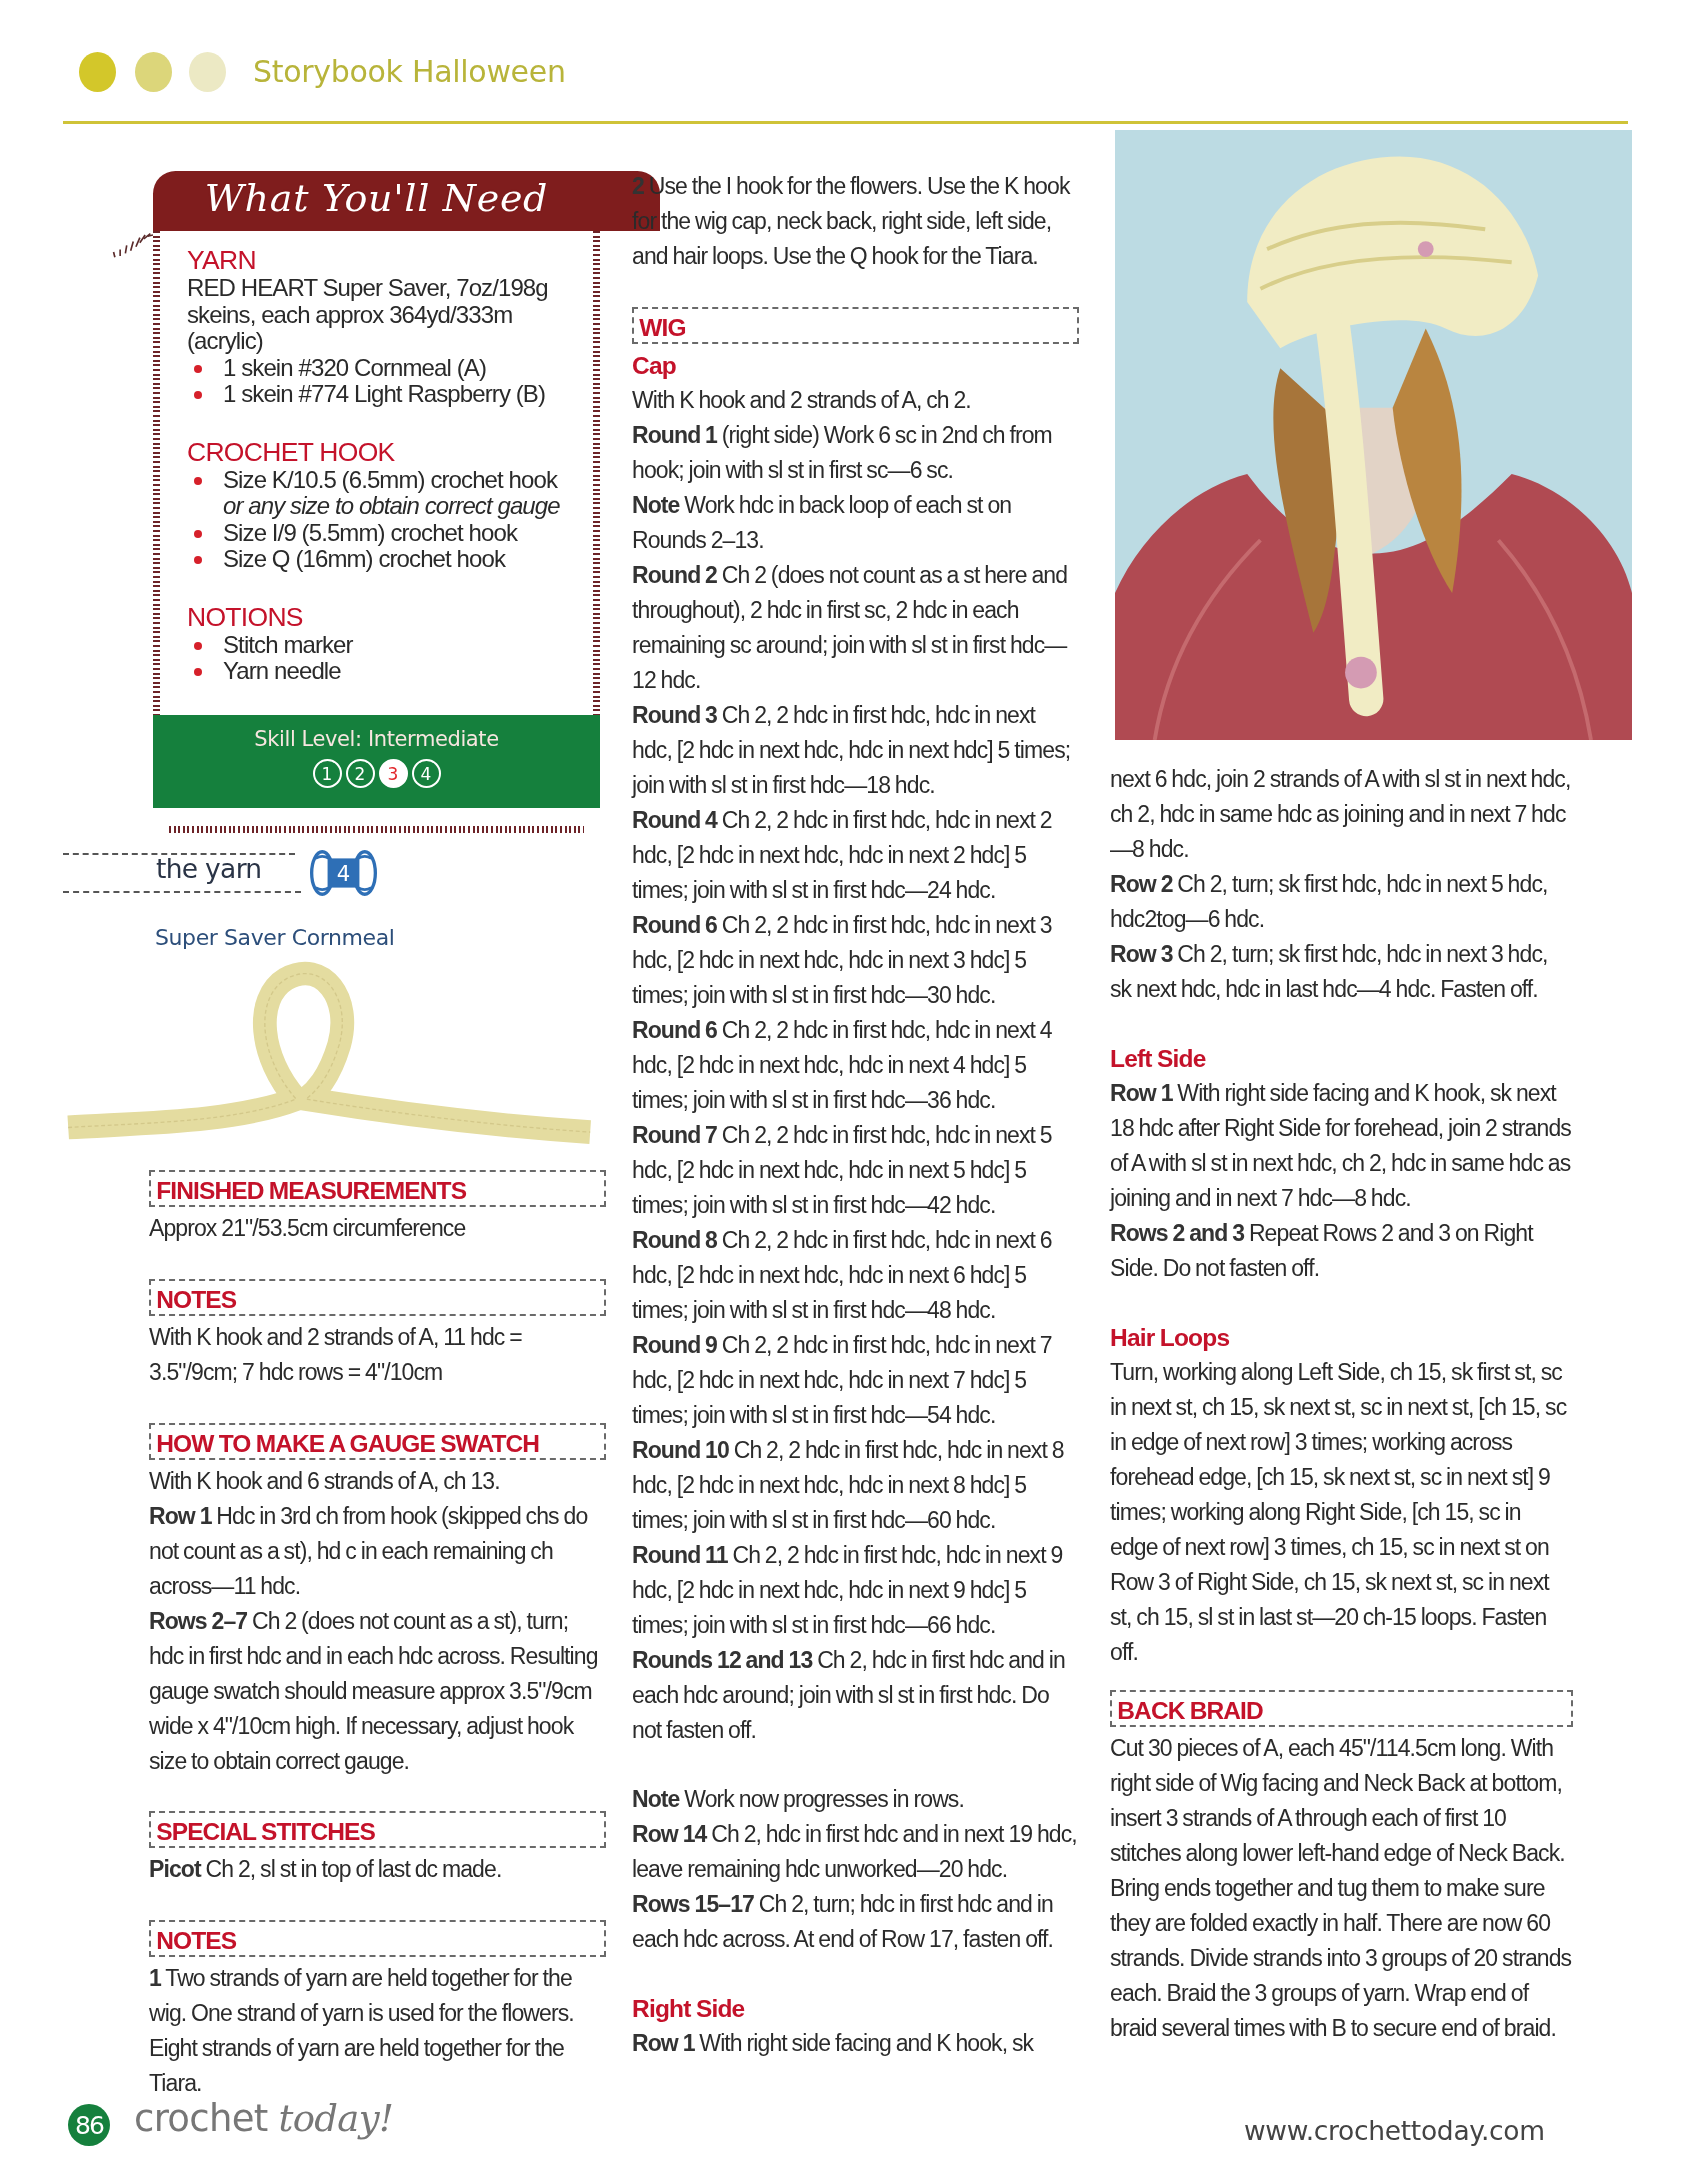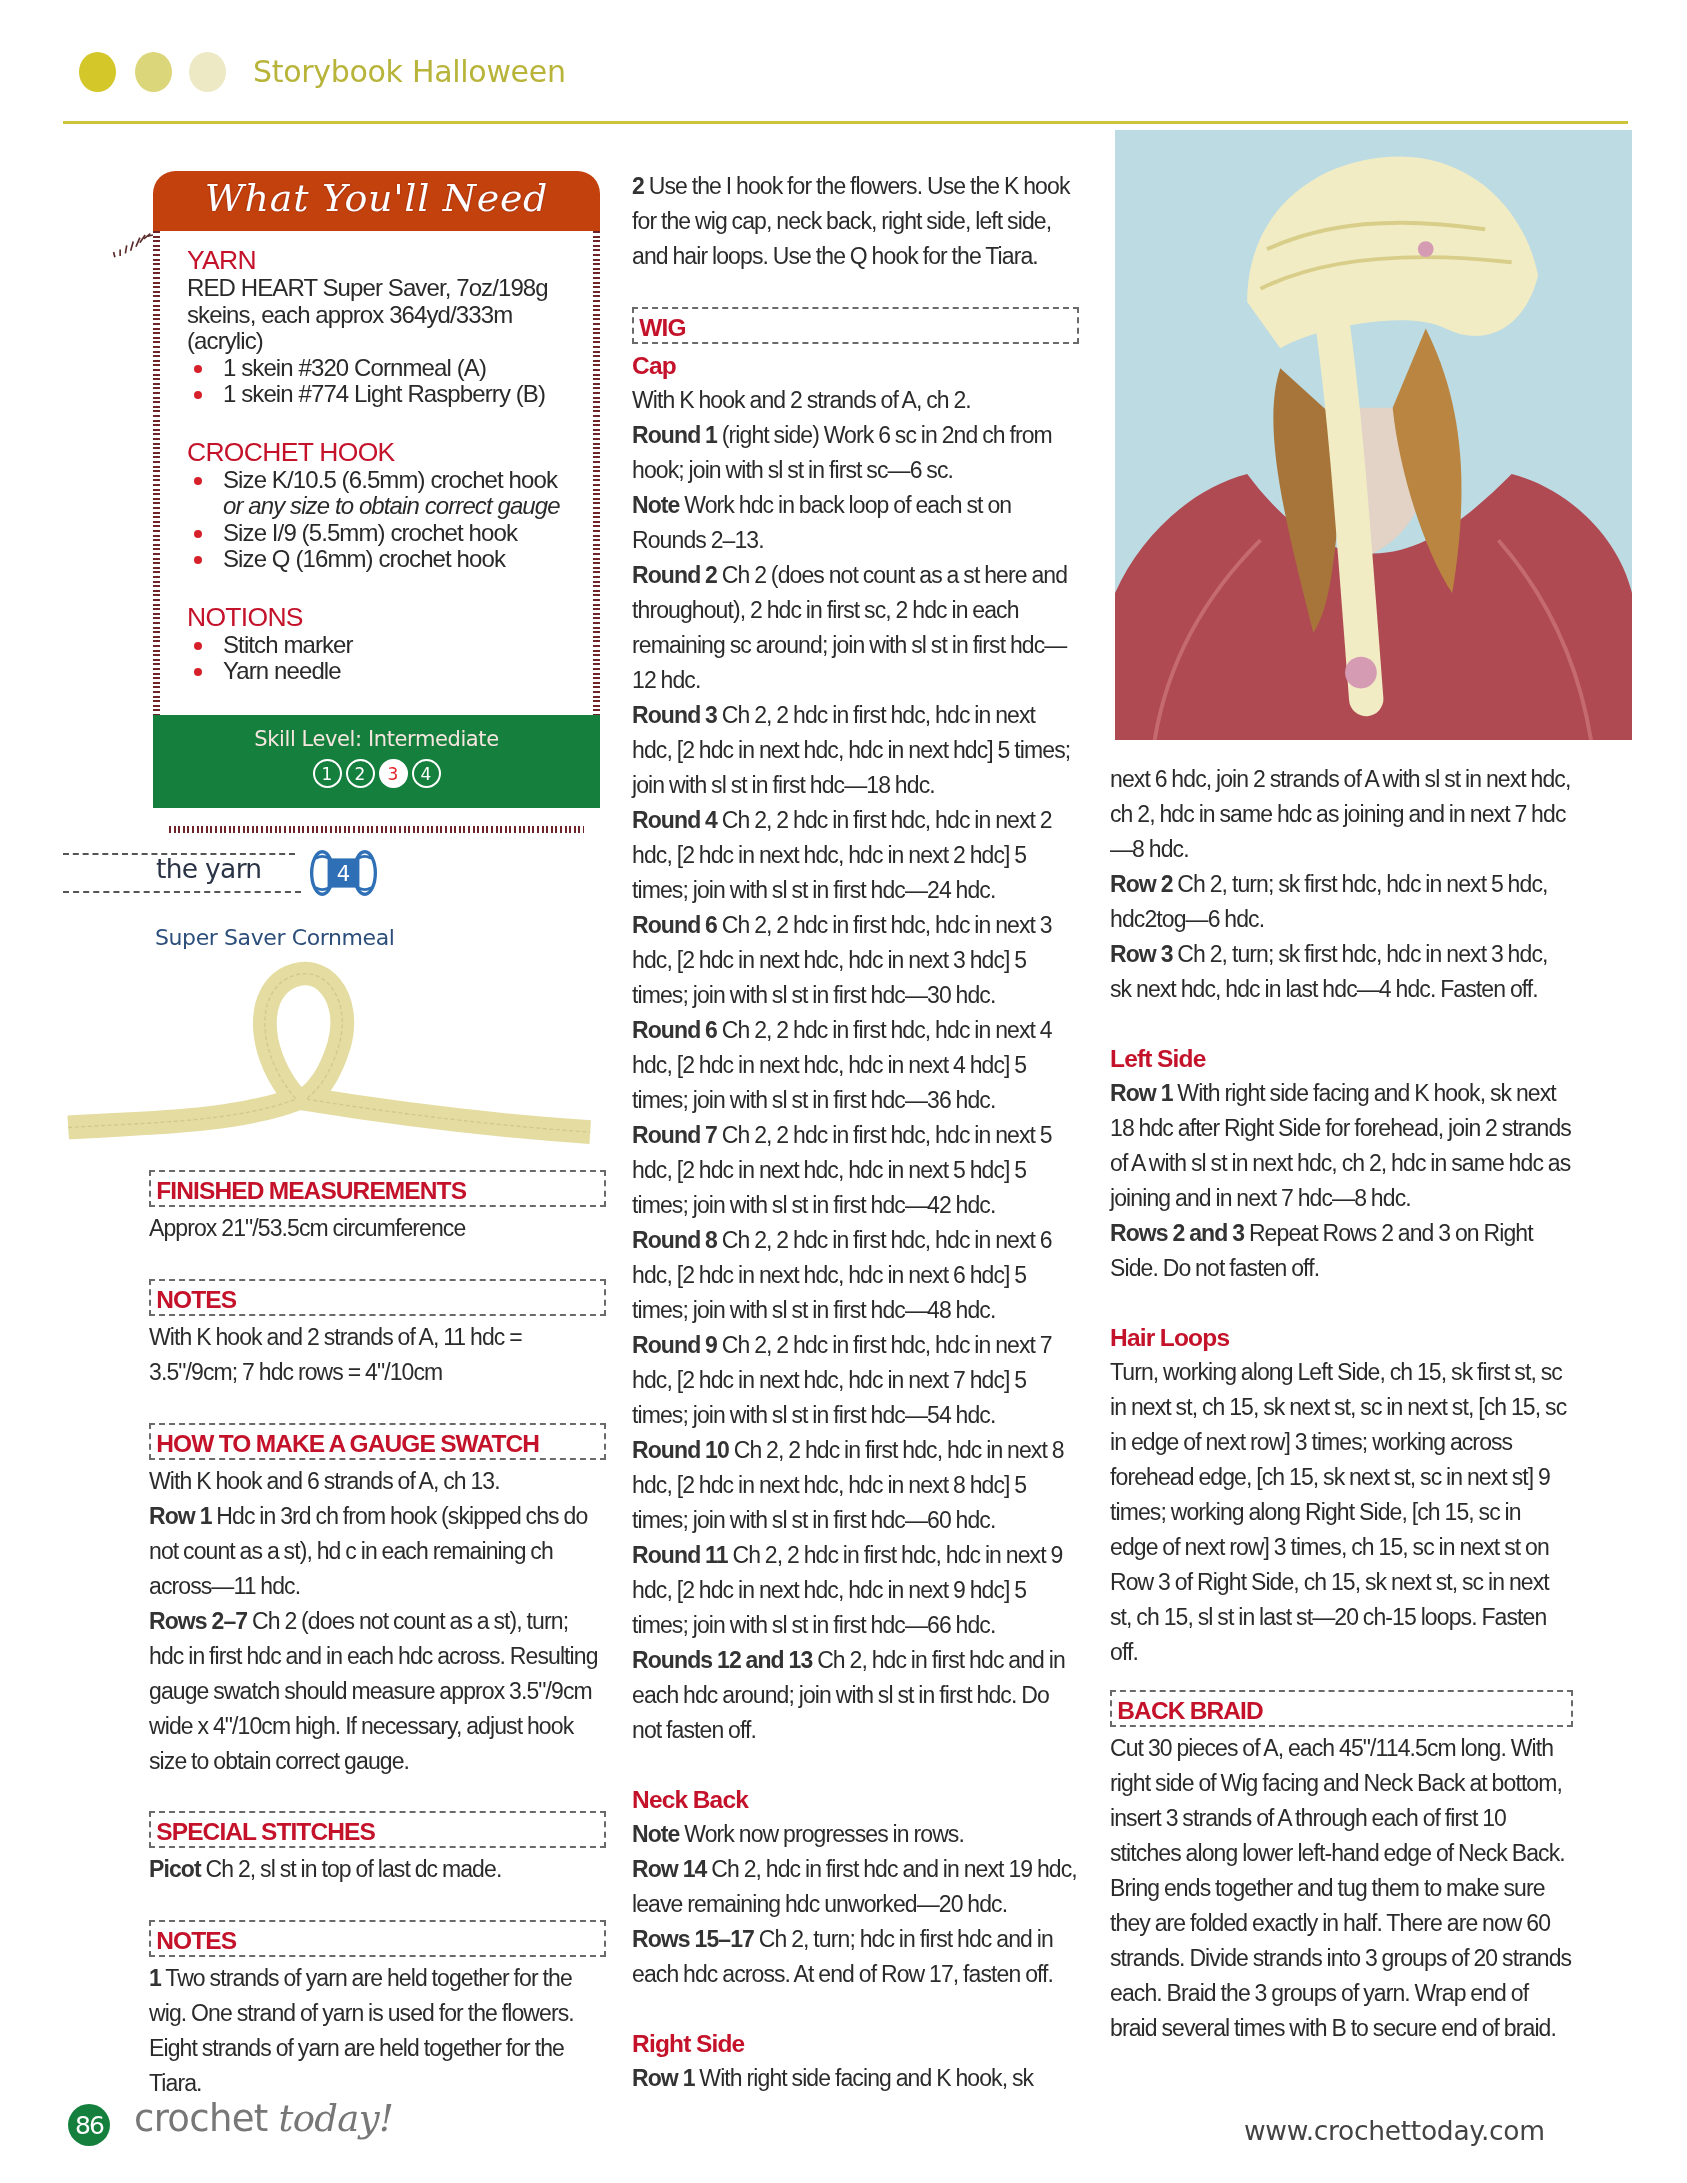--- a/index.html
+++ b/index.html
@@ -21,21 +21,21 @@
   .sec-box { position:relative; border:2px dashed #6a6a6a; border-left-width:2px; height:33px; margin:0 0 4px 0; }
   .sec-box span { position:absolute; left:5.3px; top:1.3px; color:#c4122a; font-weight:bold; font-size:24.5px; letter-spacing:-0.9px; }
 
   
   .wyn { left:153px; top:171px; width:447px; height:662px; }
   .wyn-border-l, .wyn-border-r { position:absolute; top:60px; width:6.6px; height:556px;
                background: repeating-linear-gradient(180deg, #6d2328 0 2px, #fff 2px 4.6px); }
   .wyn-border-l { left:0; } .wyn-border-r { right:0; }
   .wyn-border-b { position:absolute; left:16px; bottom:0; width:415px; height:6.6px;
                background: repeating-linear-gradient(90deg, #6d2328 0 2px, #fff 2px 4.6px); }
-  .wyn-head { position:absolute; left:0; top:0; width:447px; height:60px; background:#c2410c; border-radius:22.5px 22.5px 0 0; }
+  .wyn-head { position:absolute; left:0; top:0; width:507px; height:60px; background:#7f1d1d; border-radius:22.5px 22.5px 0 0; }
   .wyn-title { position:absolute; left:0; width:447px; top:5.3px; text-align:center; font-family:"DejaVu Serif", serif; font-style:italic;
                color:#ffffff; font-size:38px; letter-spacing:0.7px; text-shadow:0 0 1.3px #7a1010; }
   .wyn-content { position:absolute; left:34px; top:74px; width:404px; font-size:24px; line-height:26.5px; letter-spacing:-0.9px; color:#2a2a2a; }
   .wyn-content h3 { margin:0; color:#c4122a; font-size:26.5px; font-weight:normal; letter-spacing:-0.7px; line-height:30px; }
   .wyn-content ul { list-style:none; margin:0; padding:0; }
   .wyn-content li { position:relative; padding-left:36px; }
   .wyn-content li::before { content:""; position:absolute; left:6.6px; top:10px; width:8px; height:8px; border-radius:50%; background:#d6202a; }
   .wyn-content .ital { font-style:italic; display:block; }
   .wyn-section { margin-bottom:29px; }
   .skill-bar { position:absolute; left:0; top:544px; width:447px; height:93px; background:#15803d; }
@@ -193,21 +193,20 @@
       <p><b>Round 6</b> <span>Ch 2, 2 hdc in first hdc, hdc in next 3 hdc, [2 hdc in next hdc, hdc in next 3 hdc] 5 times; join with sl st in first hdc—30 hdc.</span></p>
       <p><b>Round 6</b> <span>Ch 2, 2 hdc in first hdc, hdc in next 4 hdc, [2 hdc in next hdc, hdc in next 4 hdc] 5 times; join with sl st in first hdc—36 hdc.</span></p>
       <p><b>Round 7</b> <span>Ch 2, 2 hdc in first hdc, hdc in next 5 hdc, [2 hdc in next hdc, hdc in next 5 hdc] 5 times; join with sl st in first hdc—42 hdc.</span></p>
       <p><b>Round 8</b> <span>Ch 2, 2 hdc in first hdc, hdc in next 6 hdc, [2 hdc in next hdc, hdc in next 6 hdc] 5 times; join with sl st in first hdc—48 hdc.</span></p>
       <p><b>Round 9</b> <span>Ch 2, 2 hdc in first hdc, hdc in next 7 hdc, [2 hdc in next hdc, hdc in next 7 hdc] 5 times; join with sl st in first hdc—54 hdc.</span></p>
       <p><b>Round 10</b> <span>Ch 2, 2 hdc in first hdc, hdc in next 8 hdc, [2 hdc in next hdc, hdc in next 8 hdc] 5 times; join with sl st in first hdc—60 hdc.</span></p>
       <p><b>Round 11</b> <span>Ch 2, 2 hdc in first hdc, hdc in next 9 hdc, [2 hdc in next hdc, hdc in next 9 hdc] 5 times; join with sl st in first hdc—66 hdc.</span></p>
       <p><b>Rounds 12 and 13</b> <span>Ch 2, hdc in first hdc and in each hdc around; join with sl st in first hdc. Do not fasten off.</span></p>
     </div>
   <div style="height:34px"></div>
-  <p class="sub-head">Neck Back</p>
   <div id="neck-steps">
       <p><b>Note</b> <span>Work now progresses in rows.</span></p>
       <p><b>Row 14</b> <span>Ch 2, hdc in first hdc and in next 19 hdc, leave remaining hdc unworked—20 hdc.</span></p>
       <p><b>Rows 15–17</b> <span>Ch 2, turn; hdc in first hdc and in each hdc across. At end of Row 17, fasten off.</span></p>
     </div>
   <div style="height:34px"></div>
   <p class="sub-head">Right Side</p>
   <p><b>Row 1</b> <span>With right side facing and K hook, sk</span></p>
 </div>
 

